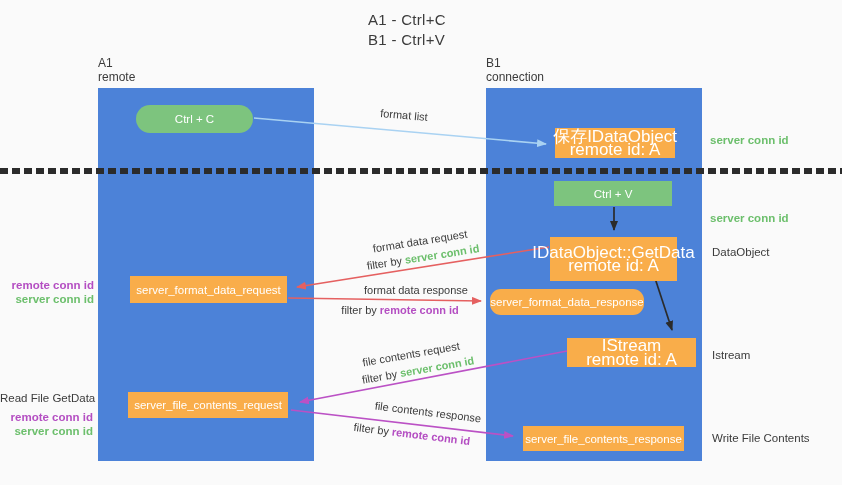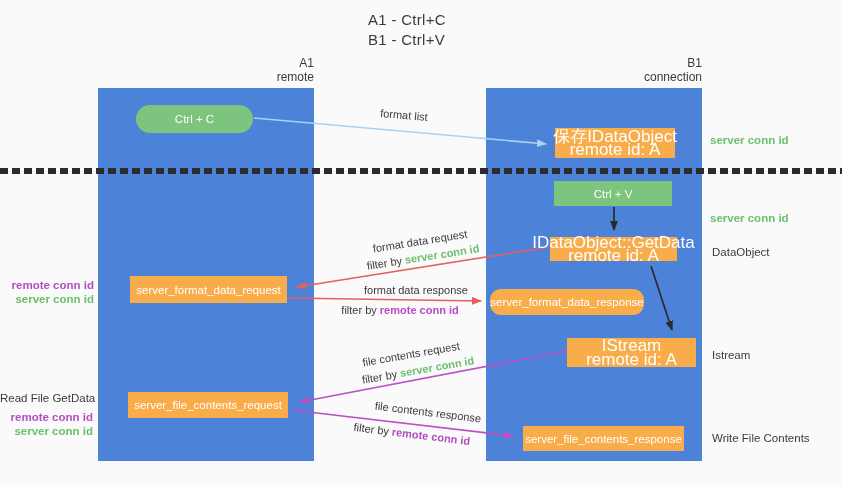--- a/index.html
+++ b/index.html
@@ -11,21 +11,21 @@
     position:relative;width:842px;height:485px;overflow:hidden;
     background:var(--background,#fafafa);
     padding-left:24px;
   }
   .title{
     position:absolute;left:368px;top:10px;
     font-size:15px;line-height:20px;color:var(--text_dark,#3b3b3b);
     letter-spacing:.3px;
   }
   .lane-header{
-    position:absolute;top:56px;width:216px;text-align:right;
+    position:absolute;top:56px;width:216px;text-align:left;
     font-size:12px;line-height:14px;color:var(--text_dark,#3b3b3b);
   }
   .lane{
     position:absolute;top:88px;width:216px;height:373px;
     background:var(--lane_blue,#4c82d8);
   }
   .dotted-separator{
     position:absolute;left:0;top:168px;width:842px;height:6px;
     background:repeating-linear-gradient(90deg,var(--arrow_black,#2b2b2b) 0 8px,transparent 8px 12px);
   }
@@ -101,21 +101,21 @@
 
   <div class="node green single" style="left:136px;top:105px;width:117px;height:28px;border-radius:14px;">Ctrl + C</div>
 
   <div class="node orange" style="left:555px;top:128px;width:120px;height:30px;">
     <div class="l">保存IDataObject</div>
     <div class="l">remote id: A</div>
   </div>
 
   <div class="node green single" style="left:554px;top:181px;width:118px;height:25px;">Ctrl + V</div>
 
-  <div class="node orange" style="left:550px;top:237px;width:127px;height:24px;">
+  <div class="node orange" style="left:550px;top:237px;width:127px;height:44px;">
     <div class="l">IDataObject::GetData</div>
     <div class="l">remote id: A</div>
   </div>
 
   <div class="node orange single" style="left:130px;top:276px;width:157px;height:27px;">server_format_data_request</div>
 
   <div class="node orange single" style="left:490px;top:289px;width:154px;height:26px;border-radius:11px;">server_format_data_response</div>
 
   <div class="node orange" style="left:567px;top:338px;width:129px;height:29px;">
     <div class="l">IStream</div>

